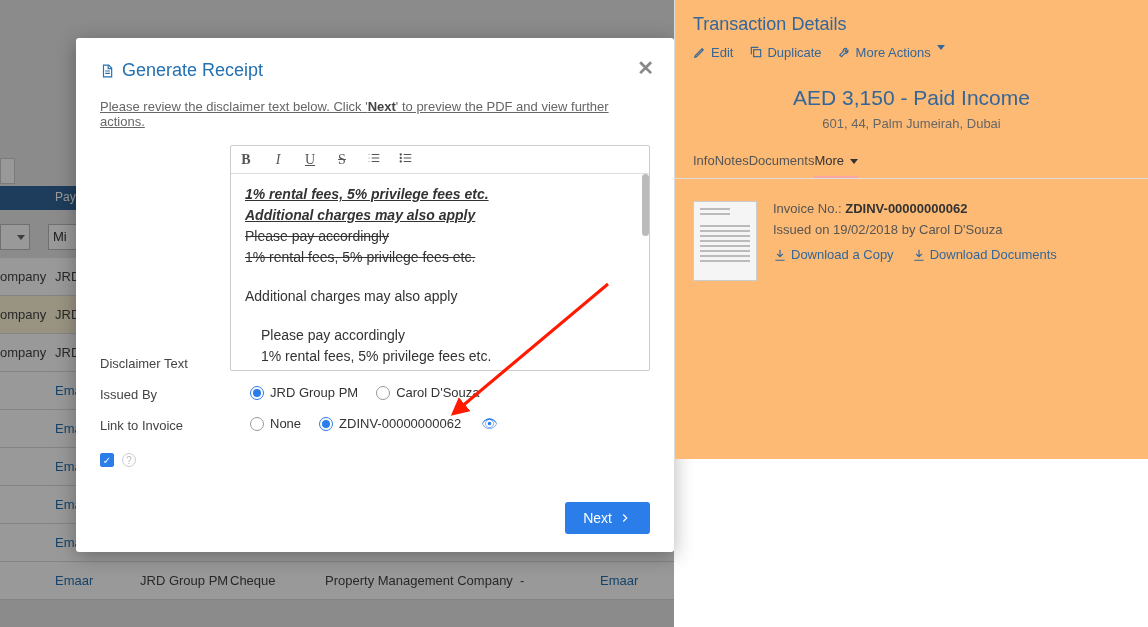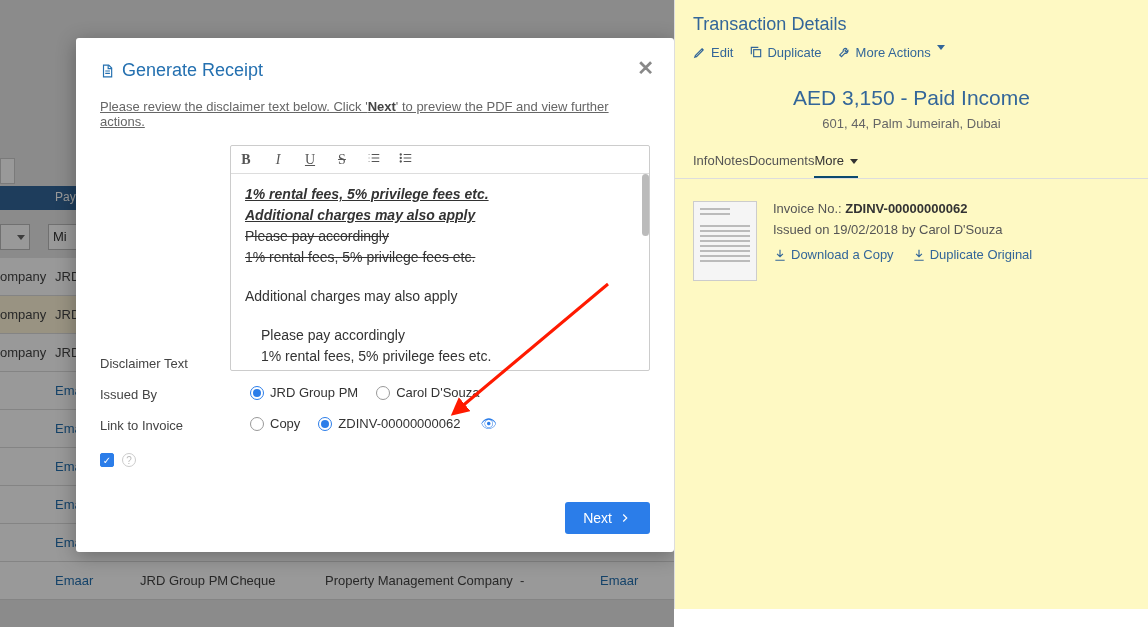--- a/index.html
+++ b/index.html
@@ -64,31 +64,31 @@
 .checkbox { width: 14px; height: 14px; border-radius: 2px; background: #2b7de9; border: 1px solid #2b7de9; color: #fff; display: flex; align-items: center; justify-content: center; font-size: 10px; }
 .help-icon { color: #bbb; font-size: 13px; border: 1px solid #ccc; border-radius: 50%; width: 14px; height: 14px; display: inline-flex; align-items: center; justify-content: center; font-size: 10px; }
 
 .modal-footer { position: absolute; bottom: 18px; right: 24px; }
 .btn-next { background: #2b7de9; color: #fff; border: none; border-radius: 3px; padding: 8px 18px; font-size: 14px; display: flex; align-items: center; gap: 6px; cursor: pointer; }
 
 
 .arrow { position: absolute; left: 448px; top: 276px; pointer-events: none; }
 
 
-.right-panel { position: absolute; left: 674px; top: 0; width: 474px; height: 609px; border-left: 1px solid #ddd; background: #fef9c3; }
+.right-panel { position: absolute; left: 674px; top: 0; width: 474px; height: 459px; border-left: 1px solid #ddd; background: #fdba74; }
 .rp-header { padding: 14px 18px 6px; }
 .rp-title { color: #336699; font-size: 18px; }
 .rp-actions { display: flex; gap: 16px; margin-top: 10px; color: #336699; font-size: 13px; }
 .rp-action { display: flex; gap: 4px; cursor: pointer; }
 .rp-summary { text-align: center; margin-top: 20px; }
 .rp-amount { color: #336699; font-size: 21px; }
 .rp-loc { color: #666; font-size: 13px; margin-top: 6px; }
 .rp-tabs { display: flex; padding: 0 18px; margin-top: 22px; border-bottom: 1px solid #ddd; font-size: 13px; color: #555; }
 .rp-tab { padding-bottom: 8px; cursor: pointer; }
-.rp-tab.active { color: #333; border-bottom: 2px solid #0c4a6e; }
+.rp-tab.active { color: #333; border-bottom: 2px solid #fca5a5; }
 .rp-doc { display: flex; gap: 16px; padding: 22px 18px; }
 .doc-thumb { width: 64px; height: 80px; border: 1px solid #ccc; background: #f5f5f5; padding: 6px; display: flex; flex-direction: column; gap: 3px; }
 .doc-thumb .ln { height: 2px; background: #bbb; }
 .doc-thumb .ln.short { width: 60%; }
 .doc-info { flex: 1; font-size: 13px; color: #555; }
 .doc-info .invno { margin-bottom: 6px; }
 .doc-info .invno b { color: #333; }
 .doc-links { display: flex; gap: 18px; margin-top: 10px; color: #336699; }
 .doc-link { display: flex; align-items: center; gap: 4px; cursor: pointer; }
 
@@ -224,21 +224,21 @@
         <span>Carol D'Souza</span>
       </label>
     </div>
   </div>
 
   <div class="form-row" style="margin-top:12px; align-items:center;">
     <div class="form-label">Link to Invoice</div>
     <div class="form-field radio-group">
       <label class="radio-opt">
         <span class="radio"></span>
-        <span>Copy</span>
+        <span>None</span>
       </label>
       <label class="radio-opt">
         <span class="radio checked"></span>
         <span>ZDINV-00000000062</span>
       </label>
       <span class="eye-icon">👁</span>
     </div>
   </div>
 
   <div class="checkbox-row">
@@ -327,18 +327,18 @@
         <span class="doc-link">
           <svg class="icon" viewBox="0 0 24 24">
               <path d="M12 3v12m-5-5l5 5 5-5M4 21h16"></path>
             </svg>
           <span>Download a Copy</span>
         </span>
         <span class="doc-link">
           <svg class="icon" viewBox="0 0 24 24">
               <path d="M12 3v12m-5-5l5 5 5-5M4 21h16"></path>
             </svg>
-          <span>Duplicate Original</span>
+          <span>Download Documents</span>
         </span>
       </div>
     </div>
   </div>
 </div>
 
 </body></html>

